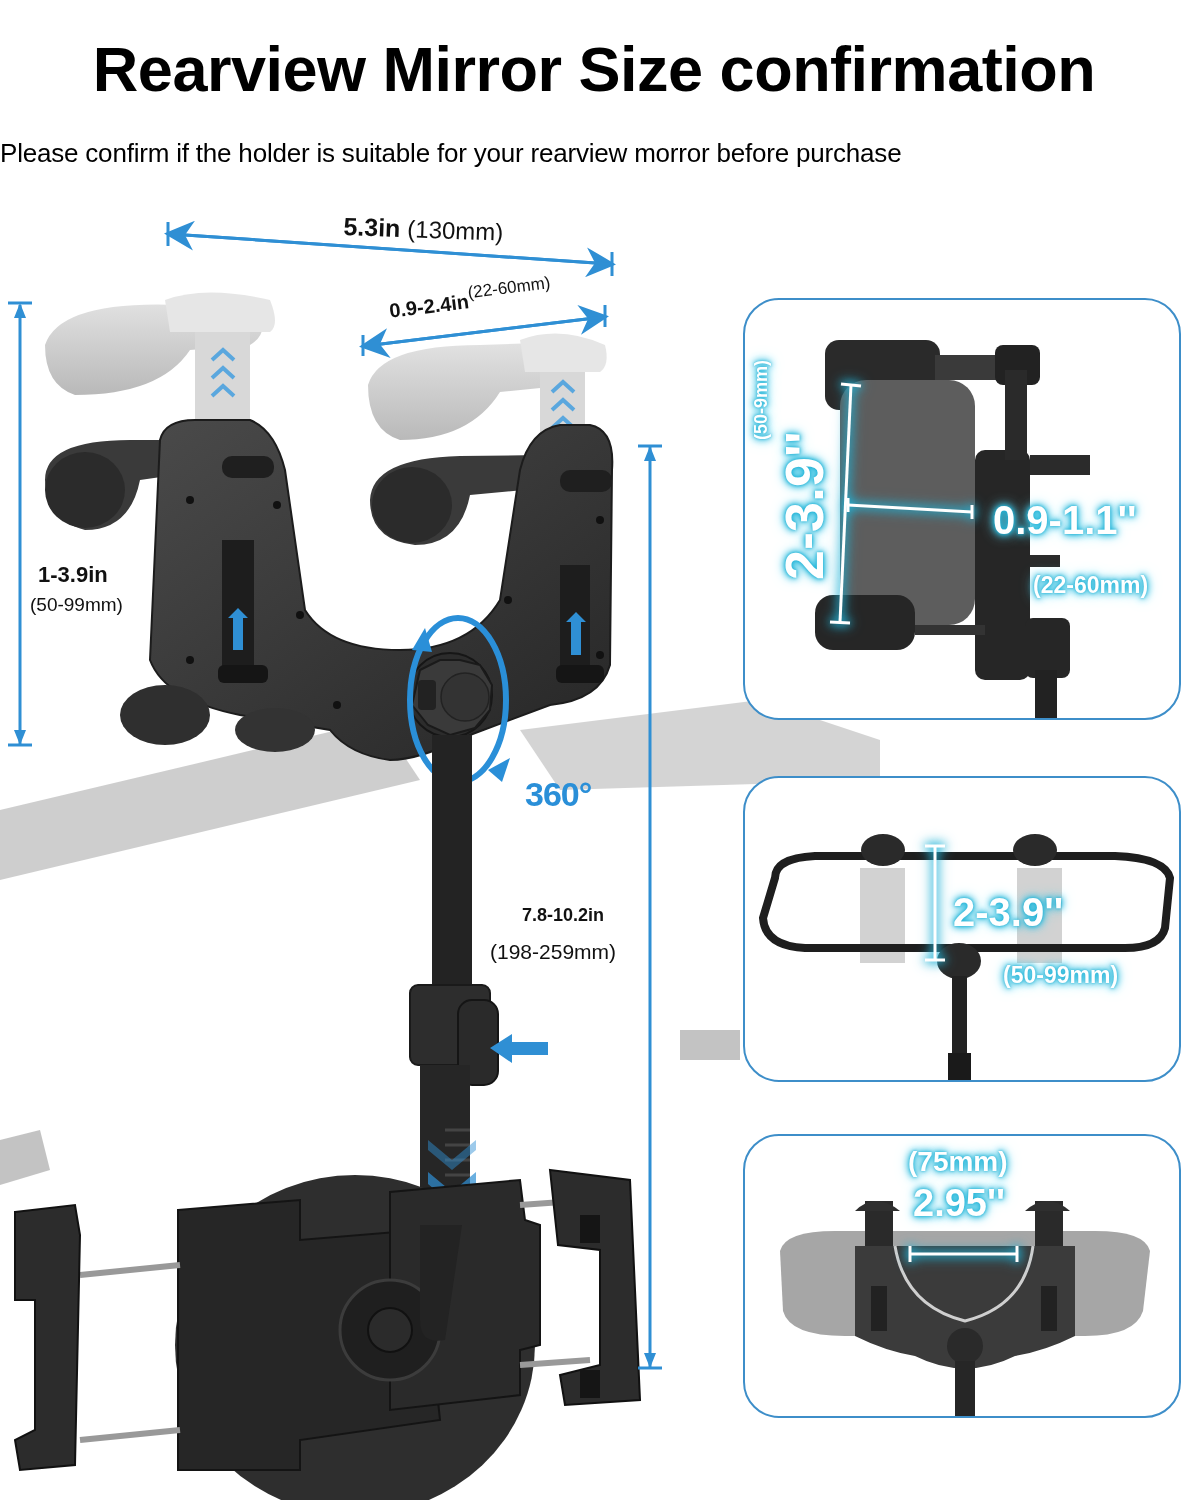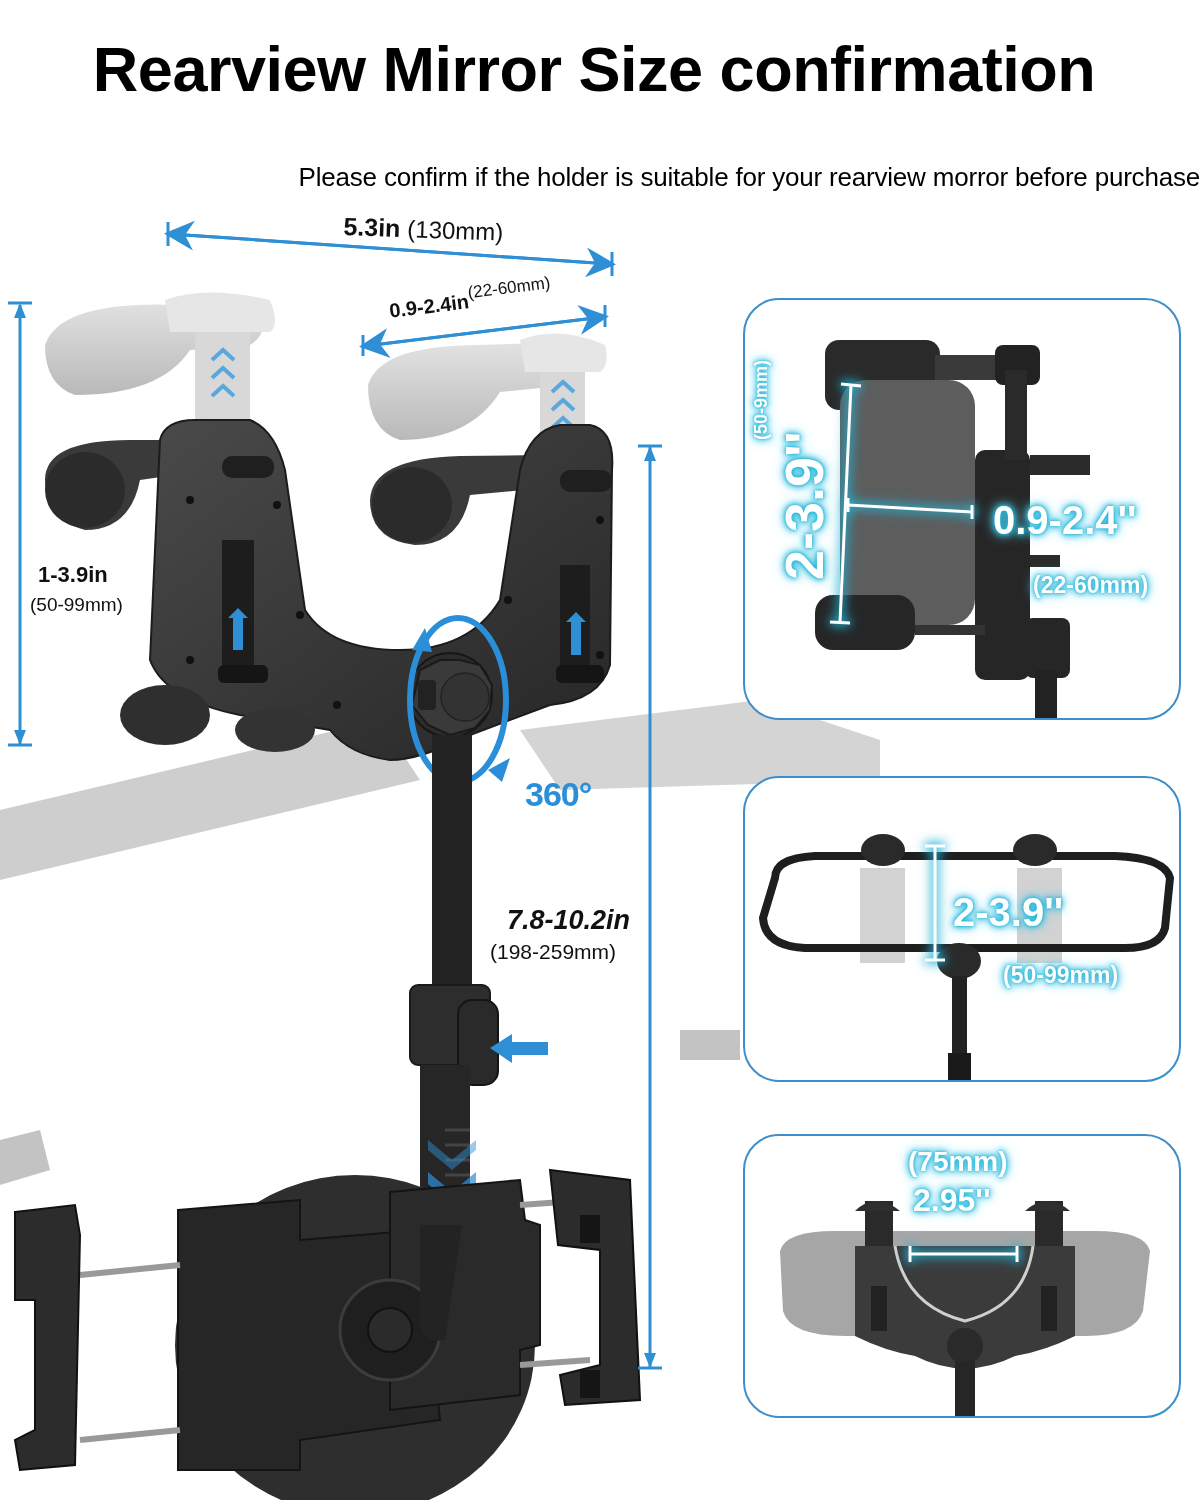--- a/index.html
+++ b/index.html
@@ -4,36 +4,36 @@
 <style>
   * { box-sizing: border-box; margin: 0; padding: 0; }
   html, body { width: 1200px; height: 1500px; background: #ffffff; overflow: hidden; }
   body { position: relative; font-family: "Liberation Sans", sans-serif; color: #000; }
 
   .title {
     position: absolute; left: 0; top: 38px; width: 1188px; text-align: center;
     font-size: 63px; font-weight: bold; letter-spacing: -0.5px; line-height: 1;
   }
   .subtitle {
-    position: absolute; left: 0; top: 140px; width: 1200px; text-align: right;
-    font-size: 26px; line-height: 1; letter-spacing: -0.2px; margin-top: 24px;
+    position: absolute; left: 0; top: 140px; width: 1200px; text-align: left;
+    font-size: 26px; line-height: 1; letter-spacing: -0.2px;
   }
   svg.art { position: absolute; left: 0; top: 0; }
 
   .dim-label { position: absolute; color: #111; white-space: nowrap; }
   .dim-label b { font-weight: bold; }
   .dim-label .mm { font-weight: normal; }
 
   .label-530 { left: 344px; top: 212px; font-size: 25px; transform: rotate(2deg); transform-origin: left top; }
   .label-530 .mm { font-size: 24px; }
   .label-09 { left: 388px; top: 300px; font-size: 20px; transform: rotate(-7deg); transform-origin: left top; }
   .label-09 .mm { font-size: 17px; position: relative; top: -10px; }
   .label-h-in { left: 38px; top: 562px; font-size: 22px; font-weight: bold; }
   .label-h-mm { left: 30px; top: 594px; font-size: 19px; }
-  .label-l-in { left: 507px; top: 905px; font-size: 27px; font-weight: bold; font-style: italic; }
+  .label-l-in { left: 522px; top: 905px; font-size: 18px; font-weight: bold; }
   .label-l-mm { left: 490px; top: 940px; font-size: 21px; text-align: center; }
   .label-360 { left: 505px; top: 775px; font-size: 34px; font-weight: bold; color: #2a8fd8; letter-spacing: -1px; margin-left: 20px; }
 
   .panel {
     position: absolute; border: 2px solid #3d8ec9; border-radius: 36px; background: #ffffff; overflow: hidden;
   }
   .panel-1 { left: 743px; top: 298px; width: 438px; height: 422px; }
   .panel-2 { left: 743px; top: 776px; width: 438px; height: 306px; }
   .panel-3 { left: 743px; top: 1134px; width: 438px; height: 284px; }
 
@@ -235,21 +235,21 @@
       <line x1="106" y1="85" x2="95" y2="322"></line>
       <line x1="96" y1="84" x2="116" y2="86"></line>
         <line x1="85" y1="322" x2="105" y2="323"></line>
       <line x1="103" y1="205" x2="227" y2="212"></line>
       <line x1="103" y1="198" x2="103" y2="212"></line>
         <line x1="227" y1="205" x2="227" y2="219"></line>
     </g>
   </svg>
   <div class="glow" style="left:28px;top:130px;font-size:54px;transform:rotate(-90deg);transform-origin:left top;top:280px;">2-3.9''</div>
   <div class="glow" style="left:6px;top:140px;font-size:18px;transform:rotate(-90deg);transform-origin:left top;">(50-9mm)</div>
-  <div class="glow" style="left:248px;top:198px;font-size:40px;">0.9-2.4''</div>
+  <div class="glow" style="left:248px;top:198px;font-size:40px;">0.9-1.1''</div>
   <div class="glow" style="left:288px;top:272px;font-size:23px;">(22-60mm)</div>
 </div>
 
 <div class="panel panel-2">
   <svg width="438" height="306" viewBox="0 0 438 306" style="position:absolute;left:0;top:0">
     <rect x="115" y="90" width="45" height="95" fill="#d2d2d2"></rect>
     <rect x="272" y="90" width="45" height="95" fill="#d2d2d2"></rect>
     <path d="M30,100 Q30,80 70,78 L370,78 Q420,80 425,100 L420,150 Q415,170 380,170 L60,170 Q20,168 18,140 Z" fill="none" stroke="#1e1e1e" stroke-width="8"></path>
     <ellipse cx="138" cy="72" rx="22" ry="16" fill="#2a2a2a"></ellipse>
     <ellipse cx="290" cy="72" rx="22" ry="16" fill="#2a2a2a"></ellipse>
@@ -279,14 +279,14 @@
     <rect x="296" y="150" width="16" height="45" fill="#222"></rect>
     <circle cx="220" cy="210" r="18" fill="#2a2a2a"></circle>
     <rect x="210" y="225" width="20" height="85" fill="#262626"></rect>
     <g stroke="#ffffff" stroke-width="3" style="filter: drop-shadow(0 0 4px #21b2d6) drop-shadow(0 0 6px #21b2d6);">
       <line x1="165" y1="118" x2="272" y2="118"></line>
       <line x1="165" y1="110" x2="165" y2="126"></line>
         <line x1="272" y1="110" x2="272" y2="126"></line>
     </g>
   </svg>
   <div class="glow" style="left:163px;top:10px;font-size:28px;">(75mm)</div>
-  <div class="glow" style="left:168px;top:46px;font-size:32px;">2.95''</div>
+  <div class="glow" style="left:168px;top:46px;font-size:38px;">2.95''</div>
 </div>
 
 </body></html>

